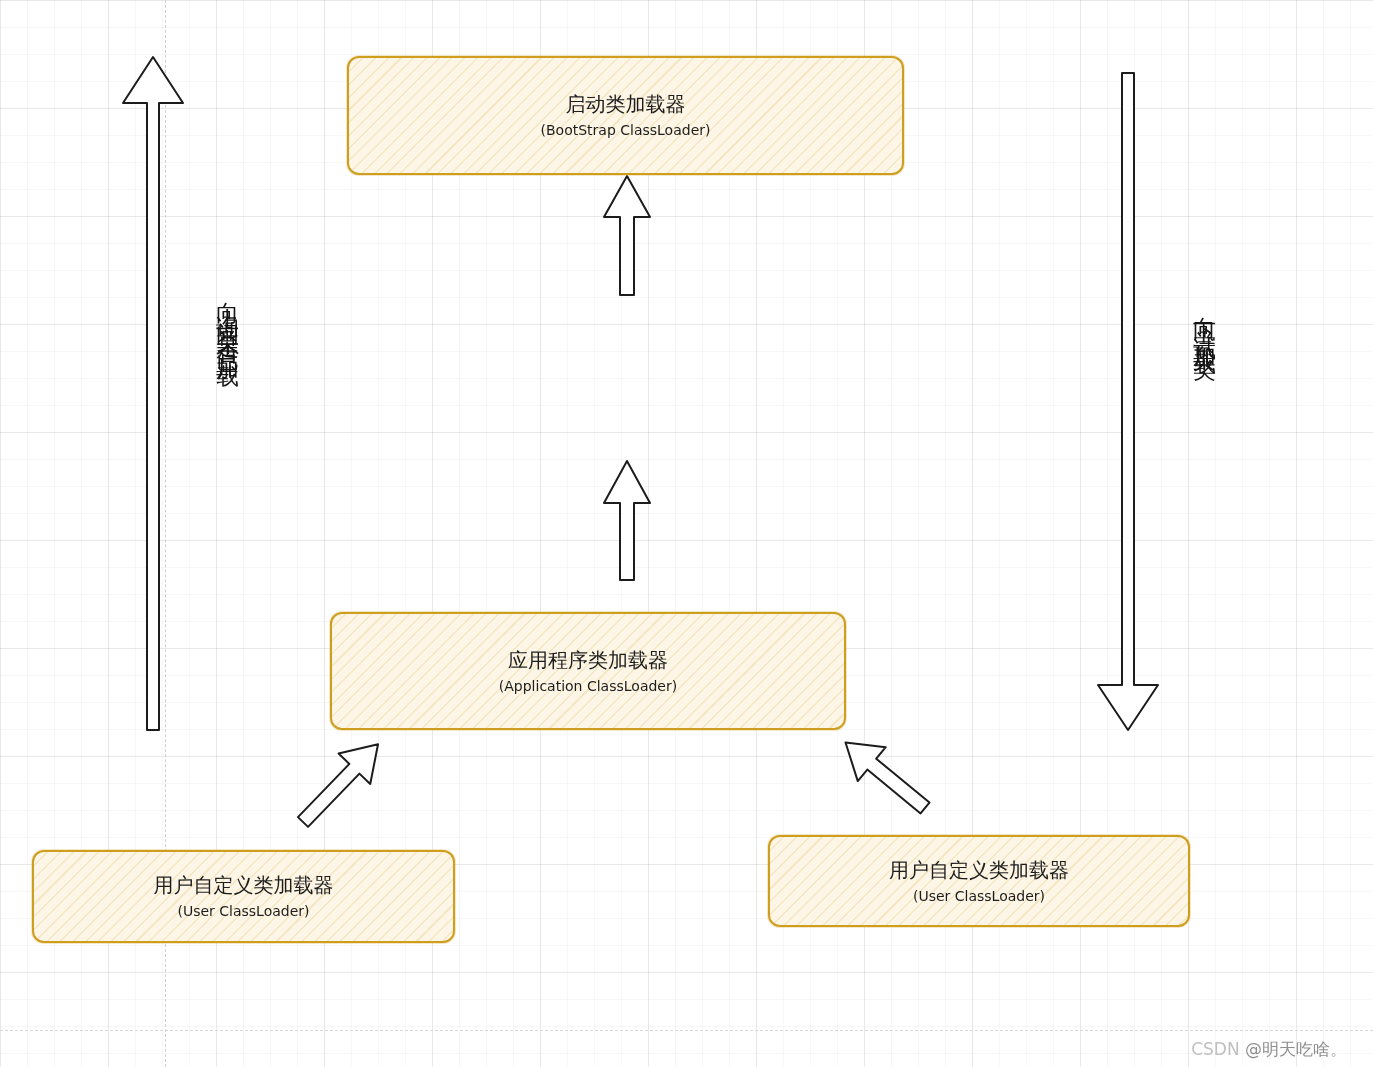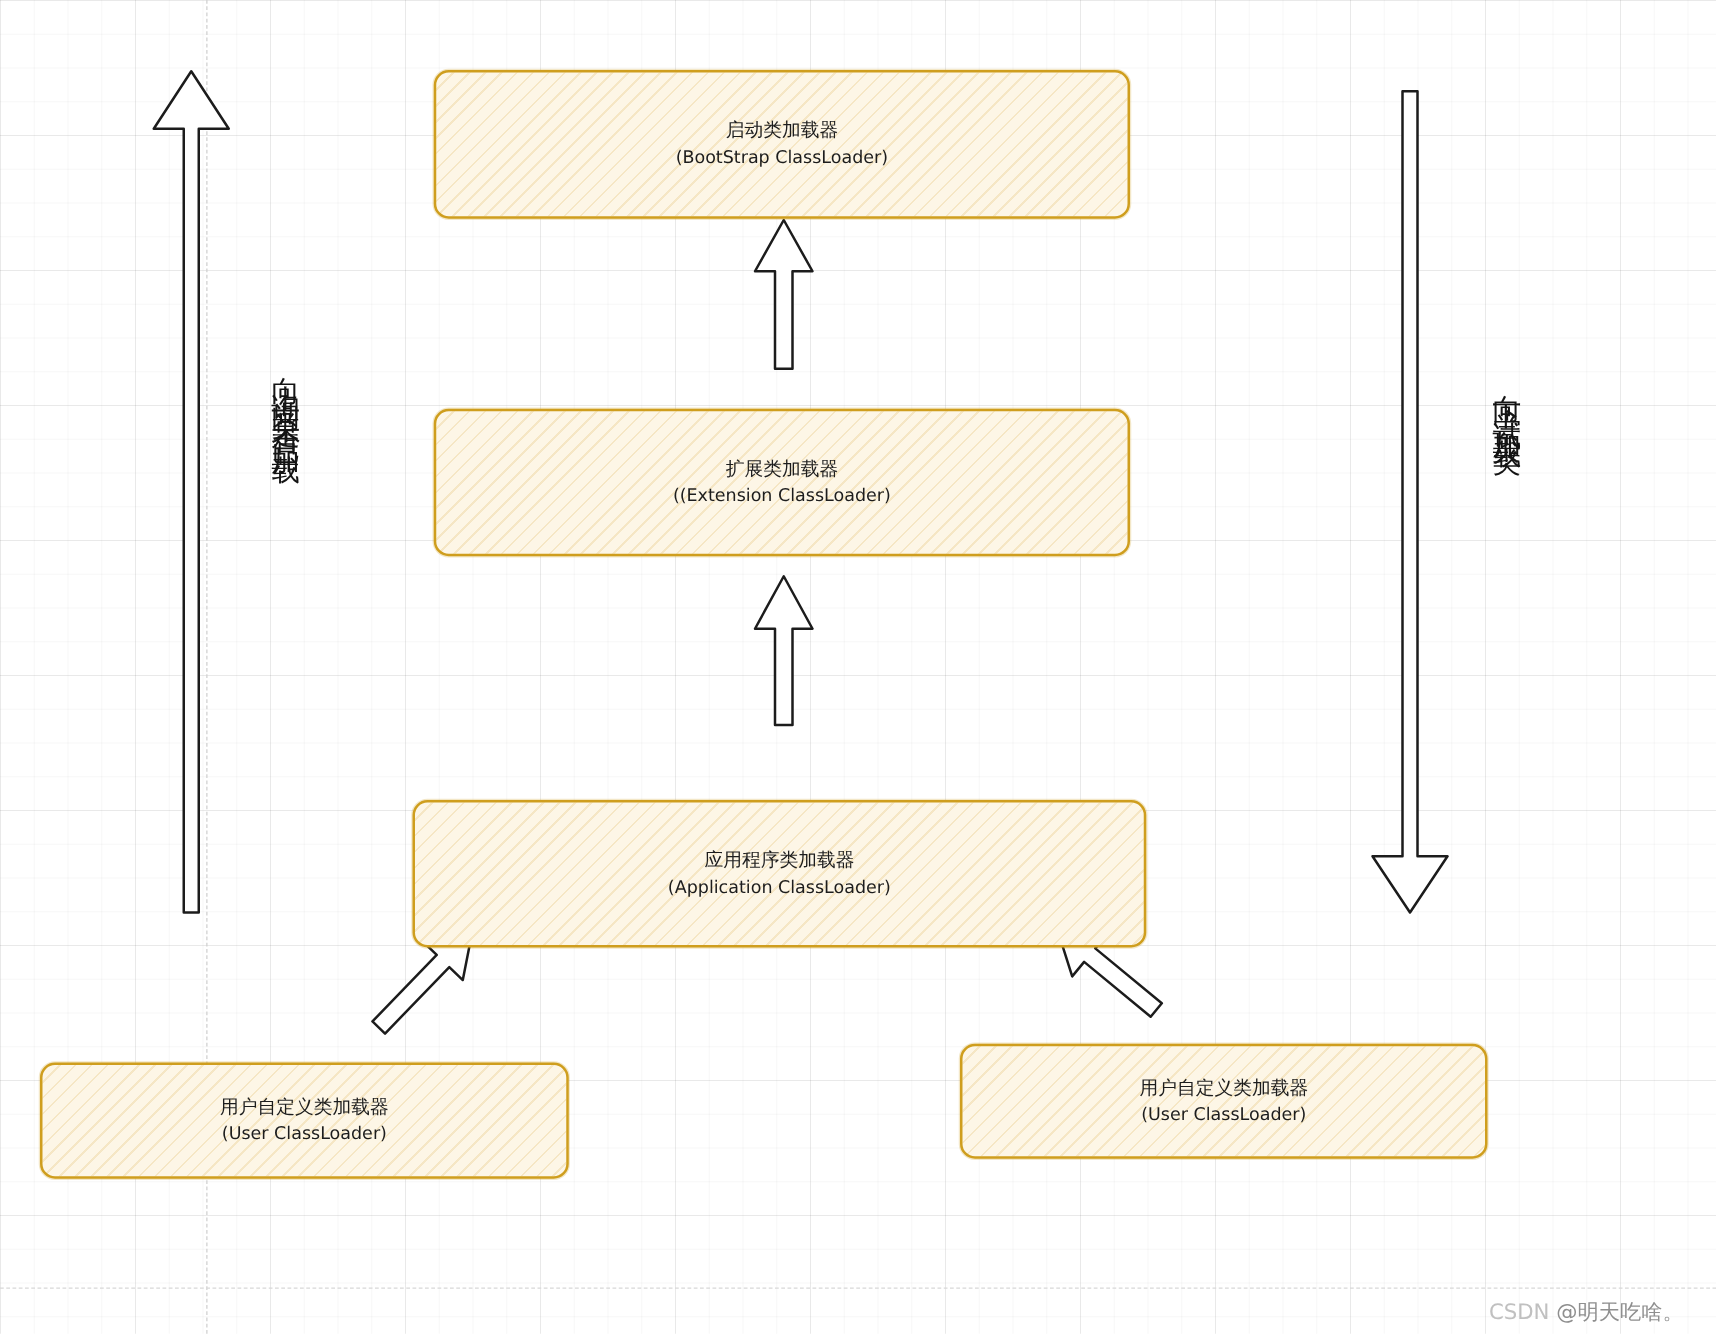--- a/index.html
+++ b/index.html
@@ -42,30 +42,31 @@
       repeating-linear-gradient(135deg, rgba(216,168,62,0.20) 0px, rgba(216,168,62,0.20) 1.5px, transparent 1.5px, transparent 9px);
     box-shadow: 0 0 0 1px rgba(207,158,30,0.25);
     display: flex;
     flex-direction: column;
     align-items: center;
     justify-content: center;
     text-align: center;
     color: #1d1d1d;
   }
   .box .title {
-    font-size: 15px;
+    font-size: 20px;
     line-height: 1.55;
+    font-family: Liberation Serif, serif;
   }
   .box .subtitle {
     font-size: 14px;
     line-height: 1.55;
   }
   #box-bootstrap   { left: 347px; top: 56px;  width: 557px; height: 119px; }
   #box-extension   { left: 347px; top: 327px; width: 557px; height: 118px; }
-  #box-application { left: 330px; top: 640px; width: 587px; height: 118px; }
+  #box-application { left: 330px; top: 612px; width: 516px; height: 118px; }
   #box-user-left   { left: 32px;  top: 850px; width: 423px; height: 93px;  }
   #box-user-right  { left: 768px; top: 835px; width: 422px; height: 92px;  }
 
   svg.arrows {
     position: absolute;
     left: 0; top: 0;
     width: 1373px; height: 1067px;
     pointer-events: none;
   }
   svg.arrows polygon {
@@ -117,24 +118,20 @@
     <polygon transform="translate(303,822) rotate(-46)" points="0,-7 74,-7 74,-22 108,0 74,22 74,7 0,7"></polygon>
 
     <polygon transform="translate(925,808) rotate(-140.5)" points="0,-7 69,-7 69,-22 103,0 69,22 69,7 0,7"></polygon>
   </svg>
 
   <div class="box" id="box-bootstrap">
     <div class="title">启动类加载器</div>
     <div class="subtitle">(BootStrap ClassLoader)</div>
   </div>
 
-  <div class="box" id="box-extension">
-    <div class="title">扩展类加载器</div>
-    <div class="subtitle">((Extension ClassLoader)</div>
-  </div>
 
   <div class="box" id="box-application">
     <div class="title">应用程序类加载器</div>
     <div class="subtitle">(Application ClassLoader)</div>
   </div>
 
   <div class="box" id="box-user-left">
     <div class="title">用户自定义类加载器</div>
     <div class="subtitle">(User ClassLoader)</div>
   </div>

